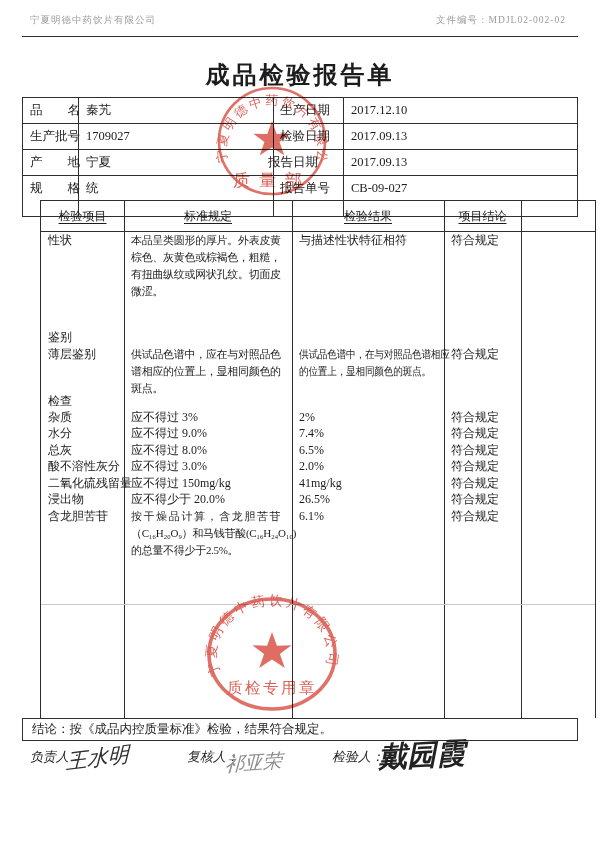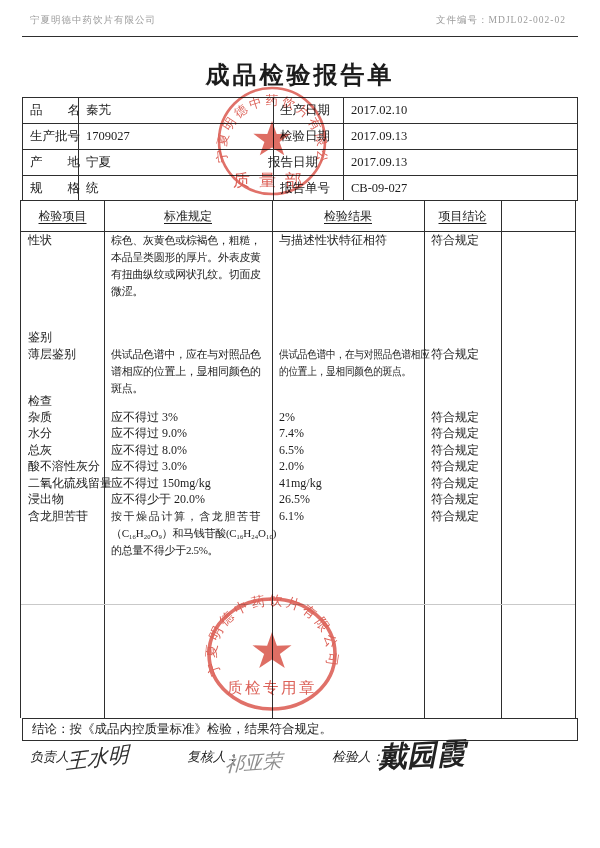--- a/index.html
+++ b/index.html
@@ -6,26 +6,26 @@
   .page{position:relative;width:600px;height:848px;background:#ffffff;overflow:hidden;
         font-family:"Liberation Serif","DejaVu Serif",serif;color:#1c1c1c;}
   
   .letterhead{position:absolute;top:14px;left:30px;right:34px;display:flex;justify-content:space-between;
         font-size:9.5px;color:#9b9b9b;letter-spacing:1px;filter:blur(.3px);}
   .head-rule{position:absolute;top:36px;left:22px;width:556px;height:0;border-top:1.6px solid #2e2e2e;}
   
   .title{position:absolute;top:59px;left:0;width:600px;text-align:center;font-size:24px;font-weight:bold;
         letter-spacing:3px;}
   
-  .info{position:absolute;left:22px;top:97px;width:556px;height:104px;border:1.4px solid #2e2e2e;box-sizing:border-box;}
+  .info{position:absolute;left:22px;top:97px;width:556px;height:120px;border:1.4px solid #2e2e2e;box-sizing:border-box;}
   .info .hline{position:absolute;left:0;width:100%;height:0;border-top:1.2px solid #2e2e2e;}
   .info .vline{position:absolute;top:0;height:100%;width:0;border-left:1.2px solid #2e2e2e;}
   .cell{position:absolute;font-size:12.5px;line-height:25px;white-space:nowrap;}
   
-  .main{position:absolute;left:20px;top:200px;width:556px;height:518px;box-sizing:border-box;
+  .main{position:absolute;left:40px;top:200px;width:556px;height:518px;box-sizing:border-box;
         border:1.4px solid #2e2e2e;border-bottom:none;text-decoration:underline;}
   .main .vline{position:absolute;top:0;height:100%;width:0;border-left:1.2px solid #2e2e2e;}
   .main .hdrline{position:absolute;top:30px;left:0;width:100%;border-top:1.2px solid #2e2e2e;}
   .main .faintline{position:absolute;top:403px;left:0;width:100%;border-top:1px solid #c9c9c9;}
   .th{position:absolute;top:7px;text-align:center;font-size:12px;text-decoration:underline;text-underline-offset:3px;white-space:nowrap;}
   .t{position:absolute;font-size:12px;line-height:16.5px;white-space:nowrap;}
   .blk{position:absolute;font-size:11px;line-height:17px;white-space:nowrap;letter-spacing:-.3px;}
   .blk div{white-space:nowrap;}
   .squish{transform:scaleX(.88);transform-origin:left top;}
   .assay-l0{letter-spacing:1.6px;}
@@ -61,21 +61,21 @@
     <div class="hline" style="top:25px"></div>
     <div class="hline" style="top:51px"></div>
     <div class="hline" style="top:77px"></div>
     <div class="vline" style="left:55px"></div>
     <div class="vline" style="left:250px"></div>
     <div class="vline" style="left:320px"></div>
 
     <span class="cell" style="left:7px;top:0">品　　名</span>
     <span class="cell" style="left:63px;top:0">秦艽</span>
     <span class="cell" style="left:257px;top:0">生产日期</span>
-    <span class="cell" style="left:328px;top:0">2017.02.10</span>
+    <span class="cell" style="left:328px;top:0">2017.12.10</span>
 
     <span class="cell" style="left:7px;top:26px">生产批号</span>
     <span class="cell" style="left:63px;top:26px">1709027</span>
     <span class="cell" style="left:257px;top:26px">检验日期</span>
     <span class="cell" style="left:328px;top:26px">2017.09.13</span>
 
     <span class="cell" style="left:7px;top:52px">产　　地</span>
     <span class="cell" style="left:63px;top:52px">宁夏</span>
     <span class="cell" style="left:245px;top:52px">报告日期</span>
     <span class="cell" style="left:328px;top:52px">2017.09.13</span>
@@ -94,22 +94,22 @@
     <div class="hdrline"></div>
     <div class="faintline"></div>
 
     <span class="th" style="left:0;width:83px">检验项目</span>
     <span class="th" style="left:83px;width:168px">标准规定</span>
     <span class="th" style="left:251px;width:152px">检验结果</span>
     <span class="th" style="left:403px;width:77px">项目结论</span>
 
     <span class="t c1" style="top:31px">性状</span>
     <div class="blk c2" style="top:31px">
+      <div>本品呈类圆形的厚片。外表皮黄</div>
       <div>棕色、灰黄色或棕褐色，粗糙，</div>
-      <div>本品呈类圆形的厚片。外表皮黄</div>
       <div>有扭曲纵纹或网状孔纹。切面皮</div>
       <div>微涩。</div>
     </div>
     <span class="t c3" style="top:31px">与描述性状特征相符</span>
     <span class="t c4" style="top:31px">符合规定</span>
 
     <span class="t c1" style="top:128px">鉴别</span>
 
     <span class="t c1" style="top:145px">薄层鉴别</span>
     <div class="blk c3" style="top:145px">

